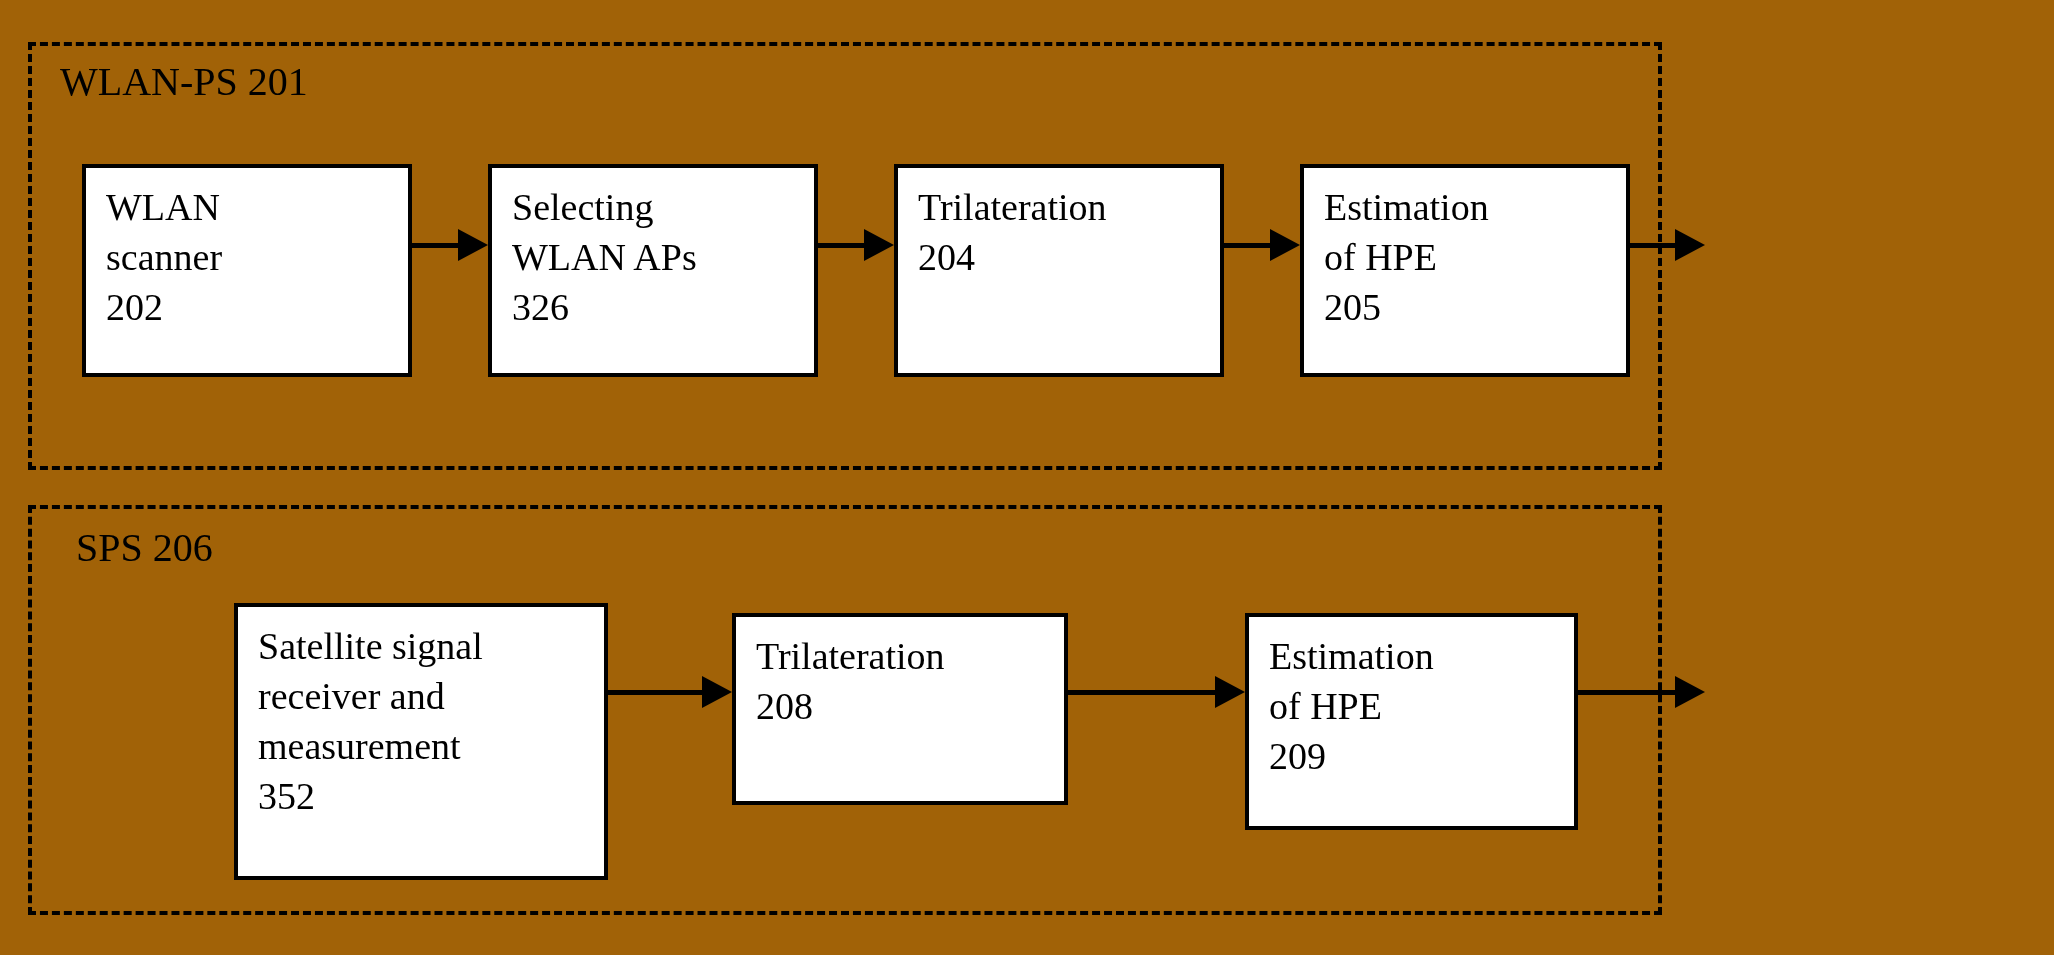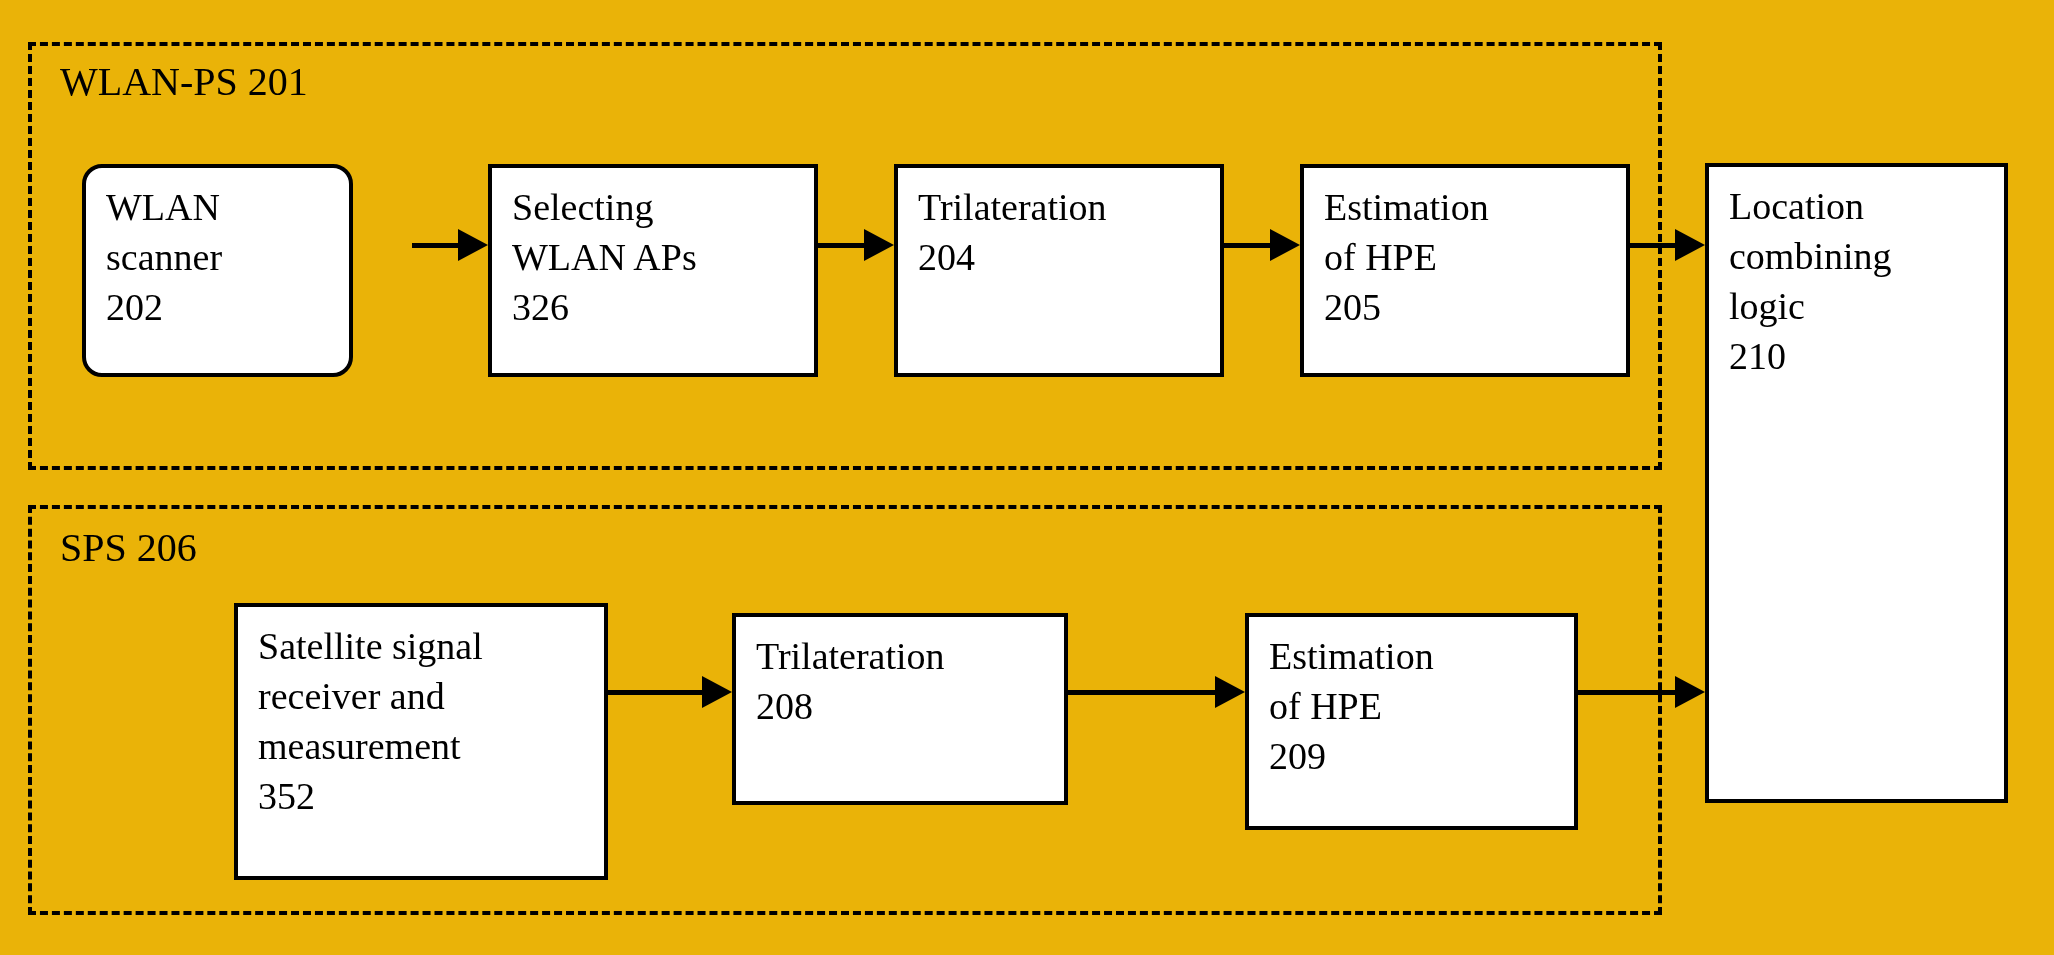--- a/index.html
+++ b/index.html
@@ -4,21 +4,21 @@
 <style>
   html, body {
     margin: 0;
     padding: 0;
     background: #ffffff;
   }
   #canvas {
     position: relative;
     width: 2054px;
     height: 955px;
-    background: #eab308;
+    background: #a16207;
     font-family: "Liberation Serif", "DejaVu Serif", serif;
     overflow: hidden;
   }
   
   .group {
     position: absolute;
     box-sizing: border-box;
     border: 4px dashed #000000;
     background: transparent;
   }
@@ -70,23 +70,23 @@
 </style>
 </head>
 <body>
 
 <div id="canvas">
 
   <div class="group" id="group-wlan-ps" style="left: 28px; top: 42px; width: 1634px; height: 428px;"></div>
   <div class="group-label" id="label-wlan-ps" style="left: 60px; top: 62px;">WLAN-PS 201</div>
 
   <div class="group" id="group-sps" style="left: 28px; top: 505px; width: 1634px; height: 410px;"></div>
-  <div class="group-label" id="label-sps" style="left: 60px; top: 528px;">SPS 206</div>
+  <div class="group-label" id="label-sps" style="left: 76px; top: 528px;">SPS 206</div>
 
-  <div class="box" id="box-0" style="left: 82px; top: 164px; width: 271px; height: 213px; border-radius: 20px;">
+  <div class="box" id="box-0" style="left: 82px; top: 164px; width: 330px; height: 213px;">
     <div class="box-text">WLAN
 scanner
 202</div>
   </div>
 
   <div class="box" id="box-1" style="left: 488px; top: 164px; width: 330px; height: 213px;">
     <div class="box-text">Selecting
 WLAN APs
 326</div>
   </div>
@@ -95,26 +95,20 @@
     <div class="box-text">Trilateration
 204</div>
   </div>
 
   <div class="box" id="box-3" style="left: 1300px; top: 164px; width: 330px; height: 213px;">
     <div class="box-text">Estimation
 of HPE
 205</div>
   </div>
 
-  <div class="box" id="box-4" style="left: 1705px; top: 163px; width: 303px; height: 640px;">
-    <div class="box-text">Location
-combining
-logic
-210</div>
-  </div>
 
   <div class="box" id="box-5" style="left: 234px; top: 603px; width: 374px; height: 277px;">
     <div class="box-text">Satellite signal
 receiver and
 measurement
 352</div>
   </div>
 
   <div class="box" id="box-6" style="left: 732px; top: 613px; width: 336px; height: 192px;">
     <div class="box-text">Trilateration

